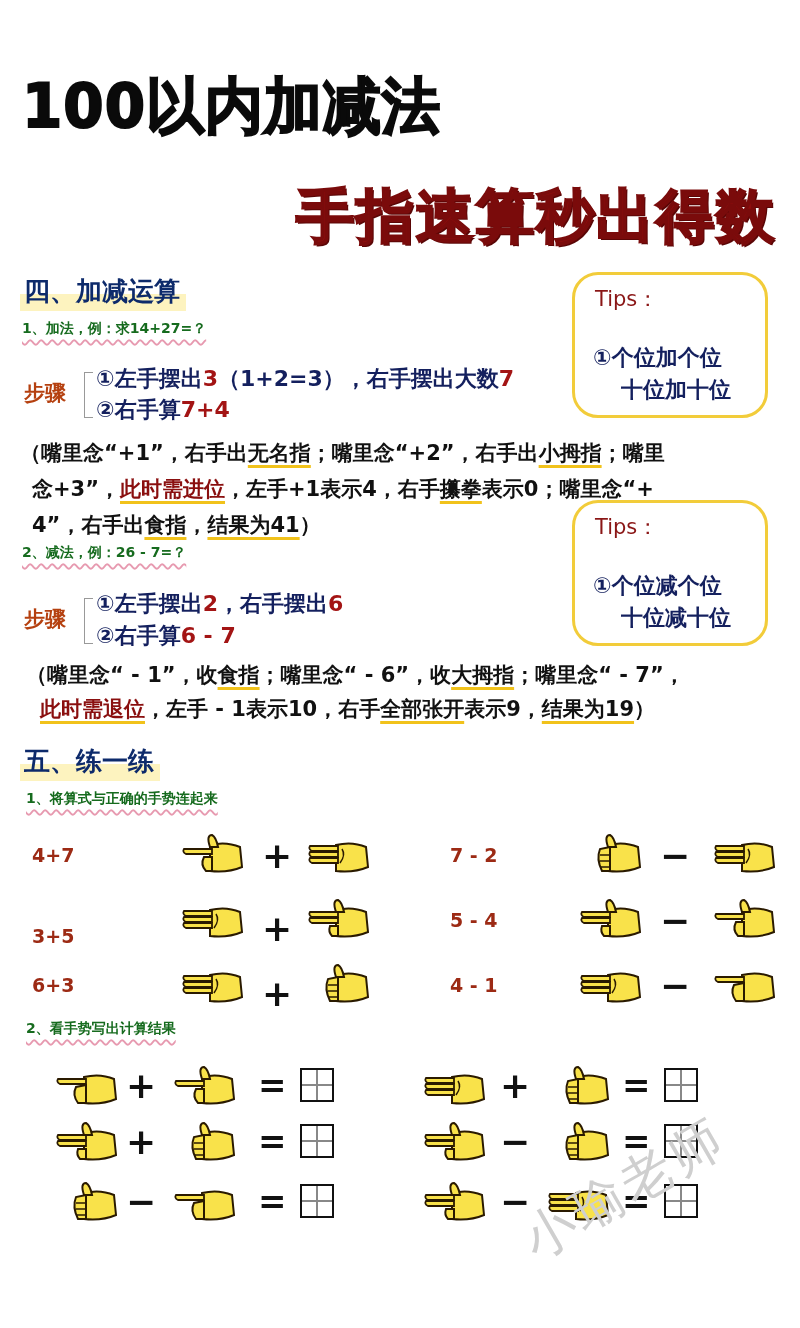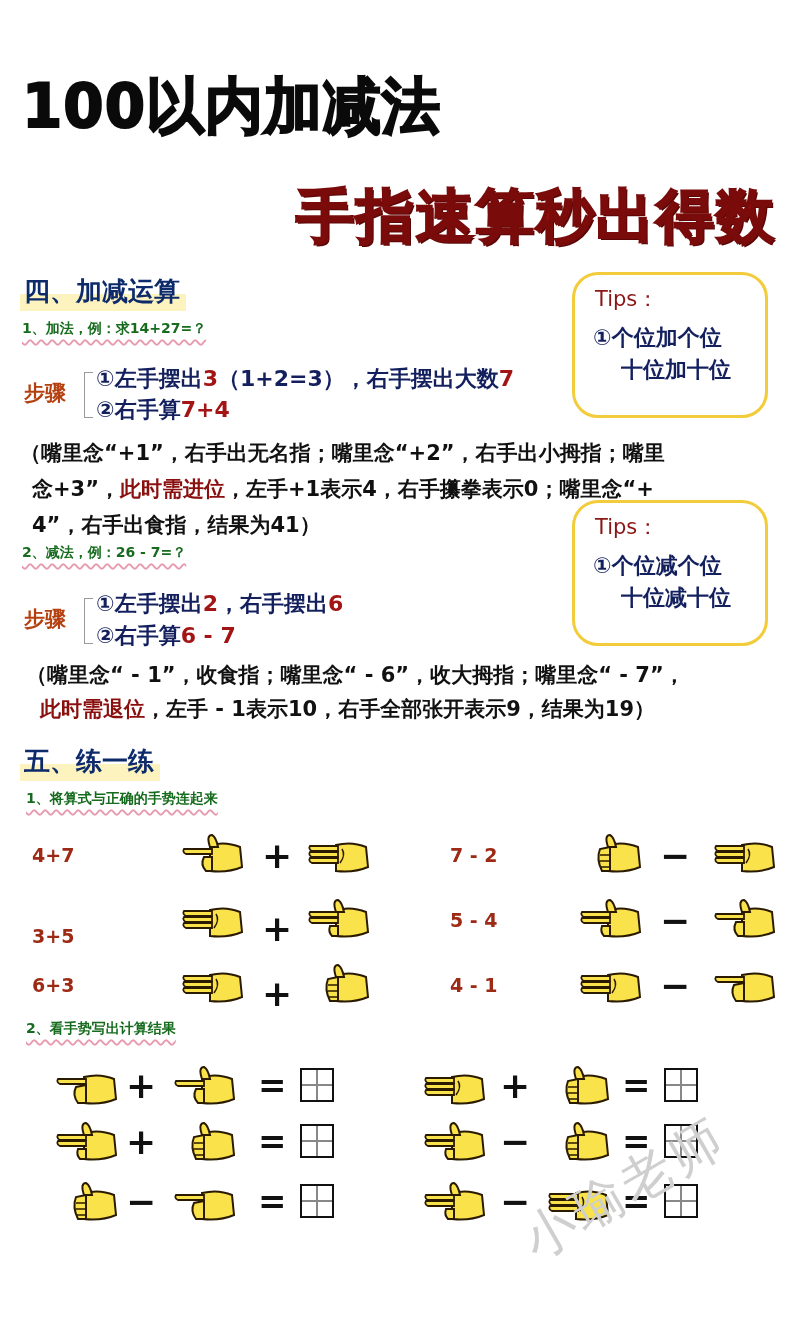--- a/index.html
+++ b/index.html
@@ -13,26 +13,26 @@
           text-shadow:2px 2px 0 #5a0606;margin-top:38px;}
   .sec-head{font-size:26px;font-weight:bold;color:#0d2a6b;padding:0 6px 2px 4px;
             background:linear-gradient(to bottom,transparent 55%,#fdf3bf 55%);}
   .sub-head{font-size:14px;font-weight:bold;color:#166b1e;}
   .wavy{text-decoration:underline wavy #e79ab0;text-underline-offset:6px;text-decoration-thickness:1.5px;}
   .steps-label{font-size:21px;font-weight:bold;color:#b5400f;}
   .bracket{width:8px;height:44px;border:1.5px solid #999;border-right:none;}
   .step{font-size:22px;font-weight:bold;color:#14205e;white-space:nowrap;}
   .red{color:#a31414;}
   .para{font-size:21px;font-weight:bold;color:#111;line-height:38px;white-space:nowrap;}
-  .ul{text-decoration-color:#f1c21b;text-decoration-thickness:3px;text-underline-offset:5px;}
+  .ul{text-decoration:underline;text-decoration-color:#f1c21b;text-decoration-thickness:3px;text-underline-offset:5px;}
   .darkred{color:#8a0f0f;}
   .tips{width:196px;height:146px;border:3px solid #f2cc3a;border-radius:26px;background:#fff;box-sizing:border-box;}
   .tips-title{position:absolute;left:20px;top:10px;font-size:21px;color:#8a1616;font-weight:normal;}
   .tips-line{position:absolute;font-size:22px;font-weight:bold;white-space:nowrap;}
-  .navy{color:#14205e;}
+  .navy{color:#14205e;margin-top:20px;}
   .ex-label{font-size:19px;font-weight:bold;color:#9c2a14;}
   .op{font-size:36px;font-weight:900;color:#111;line-height:1;}
   .hand{position:absolute;width:64px;height:44px;}
   .answer-box{width:34px;height:34px;border:2px solid #111;position:absolute;box-sizing:border-box;
               background:
                linear-gradient(to right,transparent 48%,#888 48%,#888 52%,transparent 52%),
                linear-gradient(to bottom,transparent 48%,#888 48%,#888 52%,transparent 52%);}
   .eq{font-size:34px;font-weight:900;color:#111;line-height:1;}
   .watermark{left:510px;top:1215px;font-size:52px;color:#cfcfcf;transform:rotate(-30deg);transform-origin:left top;
              font-family:"DejaVu Sans",sans-serif;font-weight:normal;letter-spacing:4px;}

